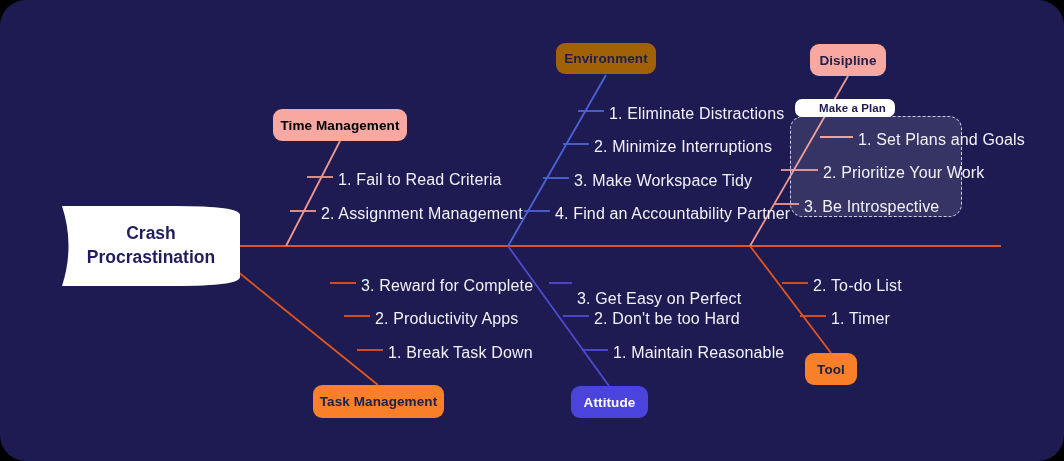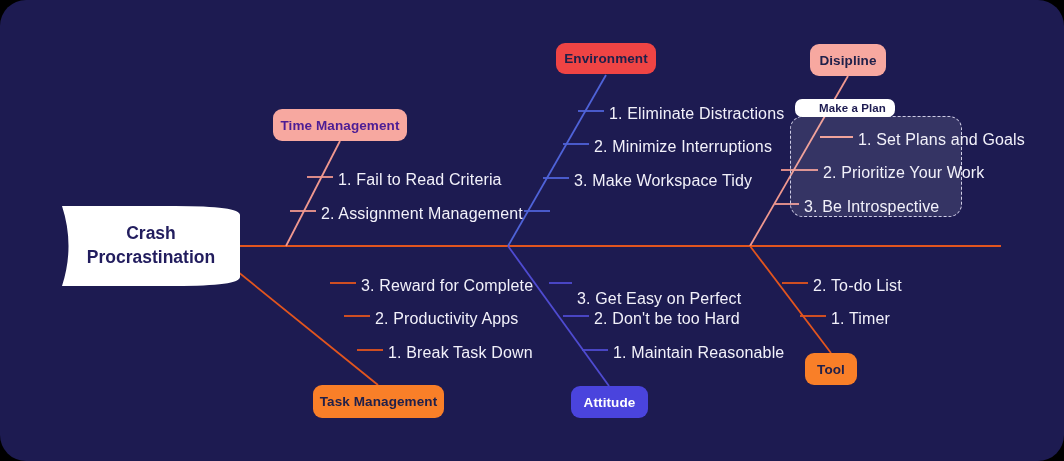--- a/index.html
+++ b/index.html
@@ -122,25 +122,25 @@
   </svg>
 
   <div class="head-text" style="left:66px; top:206px; width:170px; height:80px;">
     <span>Crash</span>
     <span>Procrastination</span>
   </div>
 
   <div class="group-panel" style="left:790px; top:116px; width:172px; height:101px;"></div>
   <div class="group-tab" style="left:795px; top:99px;padding-left:24px;">Make a Plan</div>
 
-  <div class="node-label" style="left:273px; top:109px; width:134px; height:32px; background:#f7a8a0; color:#4c1d95;">
+  <div class="node-label" style="left:273px; top:109px; width:134px; height:32px; background:#f7a8a0; color:#000000;">
     <span>Time Management</span>
   </div>
 
-  <div class="node-label" style="left:556px; top:43px; width:100px; height:31px; background:#ef4444; color:#20204a;">
+  <div class="node-label" style="left:556px; top:43px; width:100px; height:31px; background:#a16207; color:#20204a;">
     <span>Environment</span>
   </div>
 
   <div class="node-label" style="left:810px; top:44px; width:76px; height:32px; background:#f7a8a0; color:#20204a;">
     <span>Disipline</span>
   </div>
 
   <div class="node-label" style="left:571px; top:386px; width:77px; height:32px; background:#4a44dd; color:#ffffff;">
     <span>Attitude</span>
   </div>
@@ -152,20 +152,21 @@
   <div class="node-label" style="left:805px; top:353px; width:52px; height:32px; background:#f97f28; color:#20204a;">
     <span>Tool</span>
   </div>
 
   <div class="sub-text" style="left:338px; top:171px;">1. Fail to Read Criteria</div>
   <div class="sub-text" style="left:321px; top:205px;">2. Assignment Management</div>
 
   <div class="sub-text" style="left:609px; top:105px;">1. Eliminate Distractions</div>
   <div class="sub-text" style="left:594px; top:138px;">2. Minimize Interruptions</div>
   <div class="sub-text" style="left:574px; top:172px;">3. Make Workspace Tidy</div>
+  <div class="sub-text" style="left:555px; top:205px;">4. Find an Accountability Partner</div>
 
   <div class="sub-text" style="left:858px; top:131px;">1. Set Plans and Goals</div>
   <div class="sub-text" style="left:823px; top:164px;">2. Prioritize Your Work</div>
   <div class="sub-text" style="left:804px; top:198px;">3. Be Introspective</div>
 
   <div class="sub-text" style="left:361px; top:277px;">3. Reward for Complete</div>
   <div class="sub-text" style="left:375px; top:310px;">2. Productivity Apps</div>
   <div class="sub-text" style="left:388px; top:344px;">1. Break Task Down</div>
 
   <div class="sub-text" style="left:577px; top:290px;">3. Get Easy on Perfect</div>

